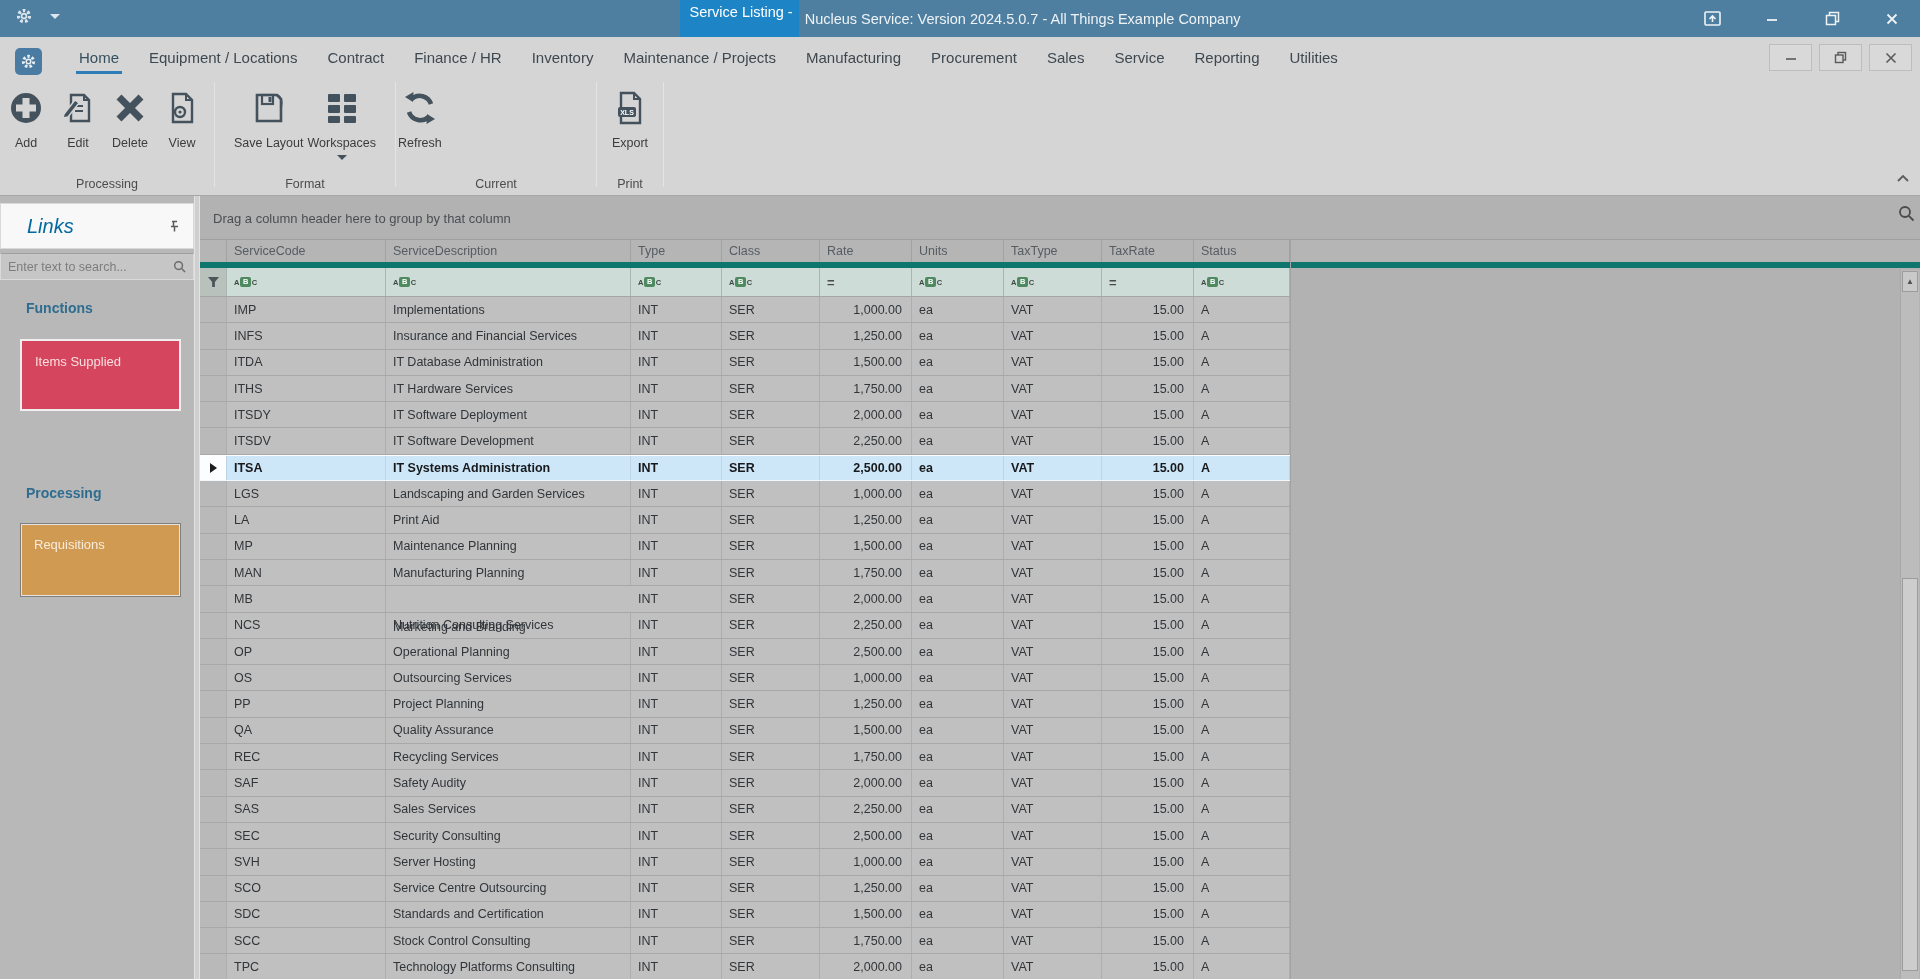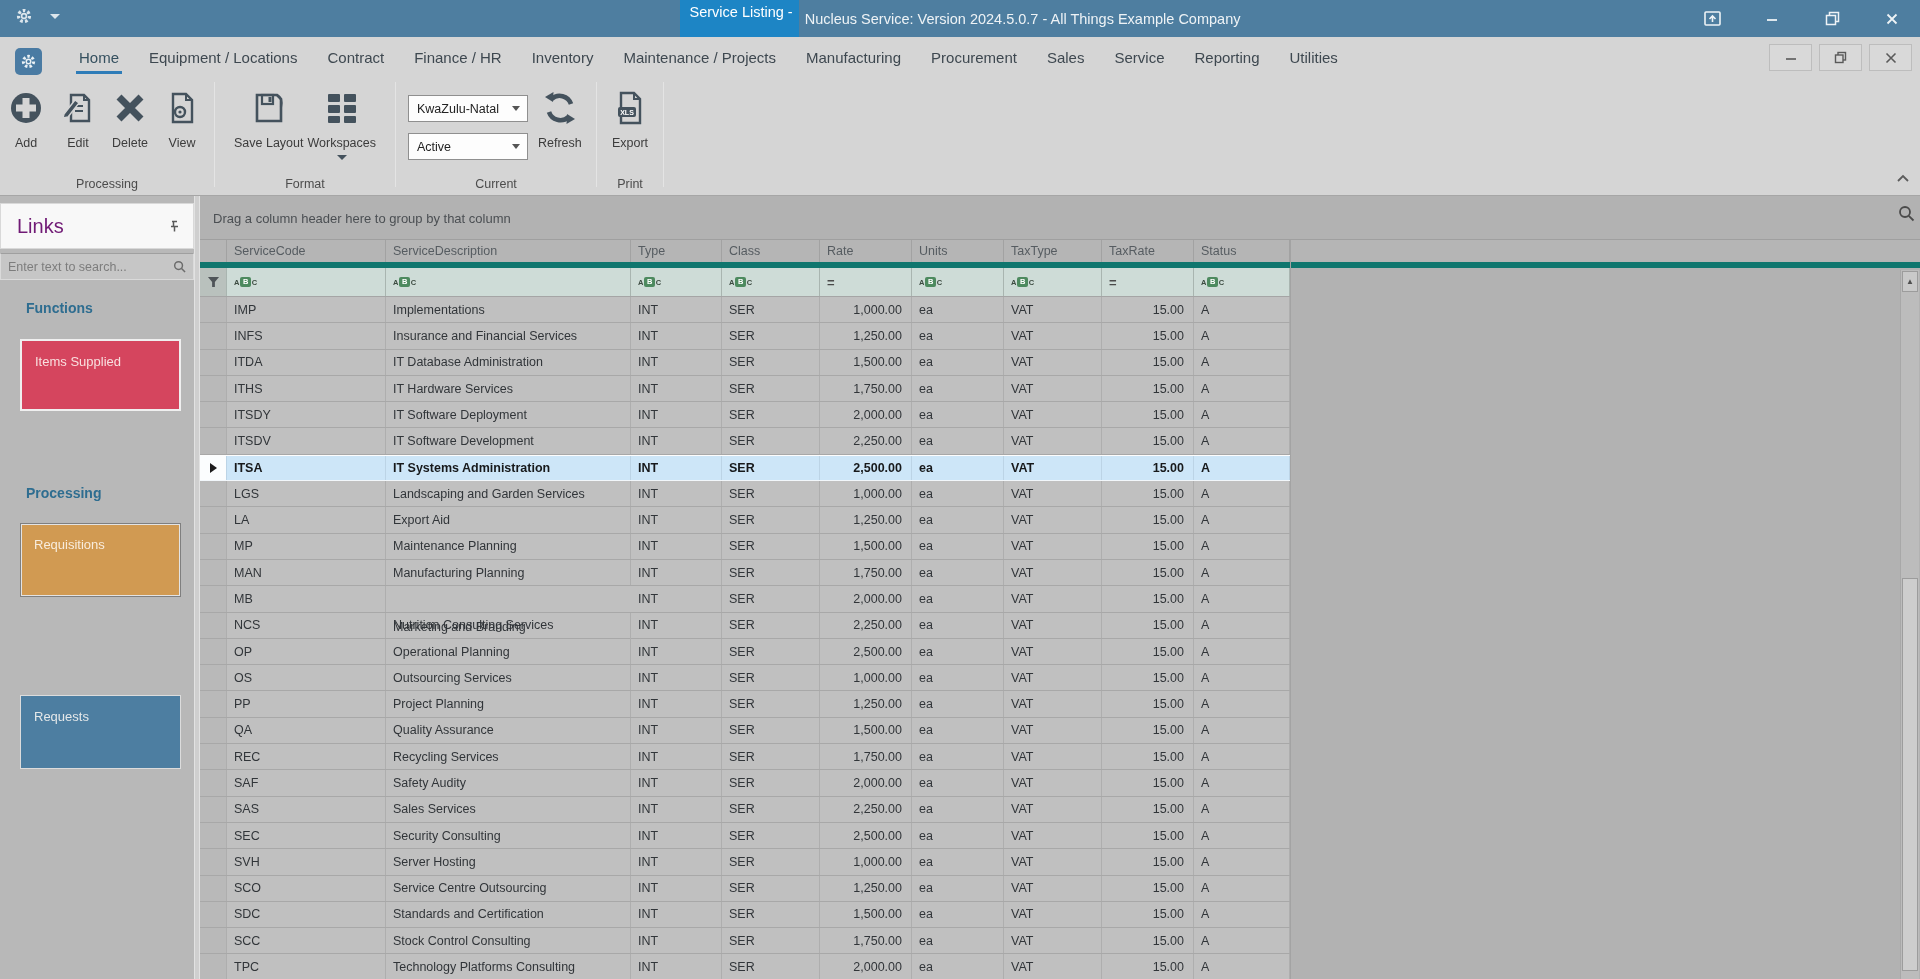--- a/index.html
+++ b/index.html
@@ -51,21 +51,21 @@
   .dropdown .ddcaret { width:0; height:0; border-left:4px solid transparent; border-right:4px solid transparent; border-top:5px solid #555; margin-right:7px; }
   .ribbon-collapse { position:absolute; right:10px; bottom:8px; }
 
   
   .content { position:absolute; left:0; top:196px; width:100%; height:783px; background:#b2b2b2; }
 
   
   .sidebar { position:absolute; left:0; top:0; width:194px; height:783px; background:#b8b8b8; }
   .splitter { position:absolute; left:194px; top:0; width:6px; height:783px; background:#cfcfcf; border-left:1px solid #e2e2e2; border-right:1px solid #e2e2e2; }
   .links-panel { position:absolute; left:0; top:7px; width:194px; height:46px; background:#f8f8f8; border:1px solid #d9d9d9; display:flex; align-items:center; }
-  .links-title { font-size:20px; color:#701a75; padding-left:16px; flex:1; }
+  .links-title { font-size:20px; color:#0369a1; padding-left:26px; flex:1;font-style:italic; }
   .pin { padding-right:12px; display:flex; }
   .searchbox { position:absolute; left:0; top:57px; width:194px; height:27px; background:#c6c6c6; border:1px solid #dadada; border-top:1px solid #9f9f9f; display:flex; align-items:center; }
   .searchbox input { flex:1; border:none; outline:none; background:transparent; font-family:"Liberation Sans",sans-serif; font-size:12.5px; color:#444; padding-left:7px; }
   .searchbox input::placeholder { color:#7d7d7d; }
   .searchbox svg { margin-right:7px; }
   .section-title { position:absolute; left:26px; font-size:14px; font-weight:bold; color:#2e6d90; }
   .st-functions { top:104px; }
   .st-processing { top:289px; }
   .tile { position:absolute; left:20px; width:161px; height:72px; cursor:pointer; }
   .tile .tile-label { display:block; padding:13px 0 0 13px; font-size:13px; color:rgba(255,250,246,0.85); }
@@ -269,30 +269,20 @@
             <span class="tlabel">Workspaces</span>
             <span class="wcaret"></span>
           </div>
         </div>
         <div class="groupname">Format</div>
       </div>
       <div class="tsep"></div>
 
       <div class="tgroup g-current">
         <div class="currentwrap">
-          <div class="ddcol">
-            <div class="dropdown">
-              <span class="ddtext">KwaZulu-Natal</span>
-              <span class="ddcaret"></span>
-            </div>
-            <div class="dropdown">
-              <span class="ddtext">Active</span>
-              <span class="ddcaret"></span>
-            </div>
-          </div>
           <div class="titem">
             <span class="ticon">
               <svg width="38" height="38" viewBox="0 0 38 38">
                   <path d="M30 15 A 12 12 0 0 0 10.5 10" fill="none" stroke="#44525d" stroke-width="4.6"></path>
                   <polygon points="12.5,3 12,13 4,8" fill="#44525d"></polygon>
                   <path d="M8 23 A 12 12 0 0 0 27.5 28" fill="none" stroke="#44525d" stroke-width="4.6"></path>
                   <polygon points="25.5,35 26,25 34,30" fill="#44525d"></polygon>
                 </svg>
             </span>
             <span class="tlabel">Refresh</span>
@@ -345,23 +335,20 @@
             <line x1="9.2" y1="9.2" x2="13" y2="13" stroke="#6c6c6c" stroke-width="1.6"></line>
           </svg>
       </div>
       <div class="section-title st-functions">Functions</div>
       <div class="tile tile-items" style="background: rgb(213, 69, 94);">
         <span class="tile-label">Items Supplied</span>
       </div>
       <div class="section-title st-processing">Processing</div>
       <div class="tile tile-req" style="background: rgb(209, 154, 82);">
         <span class="tile-label">Requisitions</span>
-      </div>
-      <div class="tile tile-rq" style="background: rgb(77, 126, 161);">
-        <span class="tile-label">Requests</span>
       </div>
     </div>
     <div class="splitter"></div>
 
     <div class="grid">
       <div class="group-panel">
         <span>Drag a column header here to group by that column</span>
       </div>
       <div class="search-corner">
         <svg width="17" height="17" viewBox="0 0 17 17">
@@ -538,21 +525,21 @@
             <div class="dcell" style="width: 98px;">SER</div>
             <div class="dcell num" style="width: 92px;">1,000.00</div>
             <div class="dcell" style="width: 92px;">ea</div>
             <div class="dcell" style="width: 98px;">VAT</div>
             <div class="dcell num" style="width: 92px;">15.00</div>
             <div class="dcell" style="width: 96px;">A</div>
           </div>
           <div class="drow">
             <div class="dcell ind" style="width: 27px;"></div>
             <div class="dcell" style="width: 159px;">LA</div>
-            <div class="dcell" style="width: 245px;">Export Aid</div>
+            <div class="dcell" style="width: 245px;">Print Aid</div>
             <div class="dcell" style="width: 91px;">INT</div>
             <div class="dcell" style="width: 98px;">SER</div>
             <div class="dcell num" style="width: 92px;">1,250.00</div>
             <div class="dcell" style="width: 92px;">ea</div>
             <div class="dcell" style="width: 98px;">VAT</div>
             <div class="dcell num" style="width: 92px;">15.00</div>
             <div class="dcell" style="width: 96px;">A</div>
           </div>
           <div class="drow">
             <div class="dcell ind" style="width: 27px;"></div>

